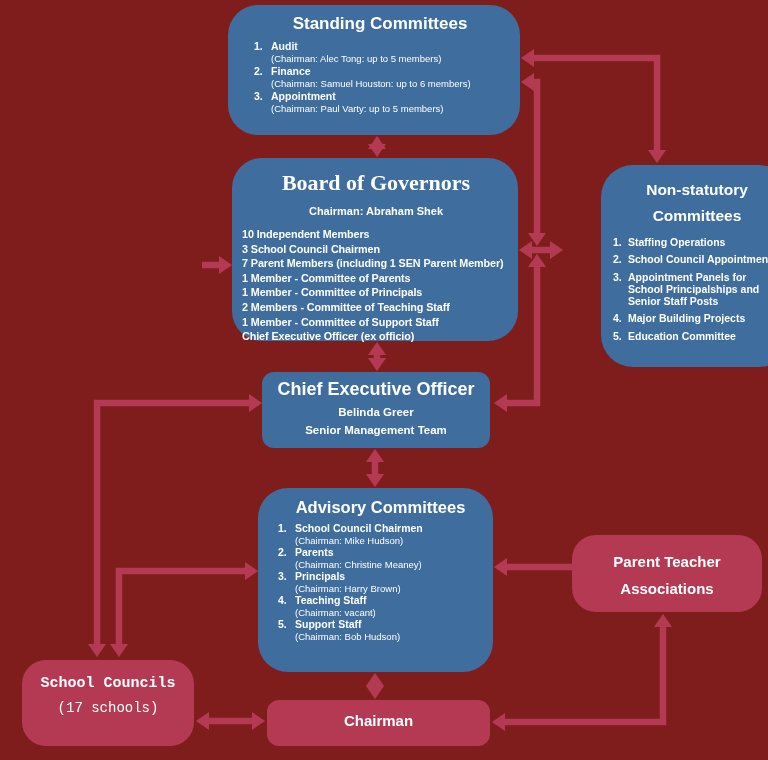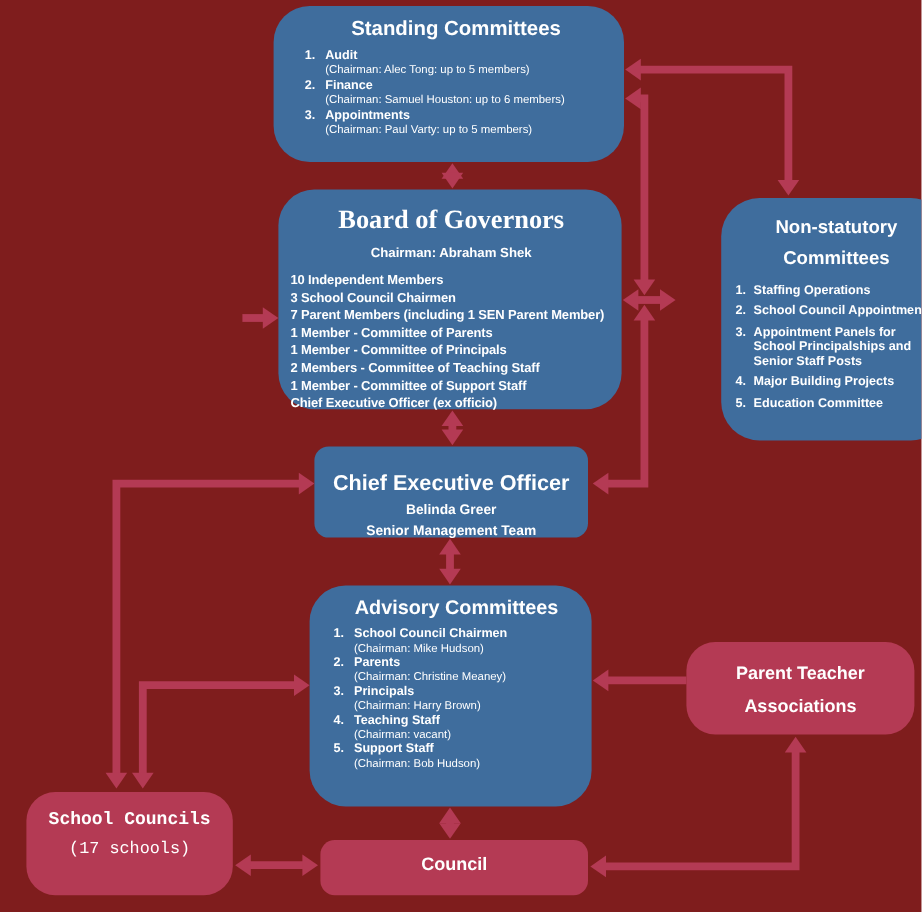--- a/index.html
+++ b/index.html
@@ -30,21 +30,21 @@
   #nominating .t{font-size:15.5px;font-weight:bold;line-height:23px;}
   #nominating .c{font-size:12px;margin-top:2px;}
   
   #nonstat{left:565px;top:165px;width:190px;height:202px;border-radius:32px;padding:12px 10px 0 12px;margin-left:36px;}
   #nonstat .ttl{font-size:15.5px;line-height:26px;}
   #nonstat .list{margin-top:7px;}
   .li2{display:flex;font-size:10.5px;font-weight:bold;line-height:12.3px;margin-bottom:5px;}
   .li2 .num{width:15px;flex:0 0 15px;}
   .li2 .tx{flex:1;}
   
-  #ceo{left:262px;top:372px;width:228px;height:76px;border-radius:12px;text-align:center;padding-top:20px;}
+  #ceo{left:262px;top:372px;width:228px;height:76px;border-radius:12px;text-align:center;padding-top:7px;}
   #ceo .ttl{font-size:18px;}
   #ceo .sub{font-size:11.5px;font-weight:bold;margin-top:6px;}
   
   #advisory{left:258px;top:488px;width:235px;height:184px;border-radius:30px;padding:10px 10px 0 20px;}
   #advisory .ttl{font-size:16.5px;margin-bottom:6px;}
   #advisory .chair{margin-bottom:1.5px;}
   
   #pta{left:572px;top:535px;width:190px;height:77px;border-radius:24px;text-align:center;padding-top:13px;}
   #pta .t{font-size:15px;font-weight:bold;line-height:27px;}
   
@@ -71,21 +71,21 @@
       <span class="tx">Audit</span>
     </div>
     <div class="chair">(Chairman: Alec Tong: up to 5 members)</div>
     <div class="li">
       <span class="num">2.</span>
       <span class="tx">Finance</span>
     </div>
     <div class="chair">(Chairman: Samuel Houston: up to 6 members)</div>
     <div class="li">
       <span class="num">3.</span>
-      <span class="tx">Appointments</span>
+      <span class="tx">Appointment</span>
     </div>
     <div class="chair">(Chairman: Paul Varty: up to 5 members)</div>
   </div>
 
   <div id="board" class="box blue">
     <div class="ttl">Board of Governors</div>
     <div class="chairman">Chairman: Abraham Shek</div>
     <div class="members">
       <div class="member">10 Independent Members</div>
       <div class="member">3 School Council Chairmen</div>
@@ -165,21 +165,21 @@
     <div class="t">Parent Teacher</div>
     <div class="t">Associations</div>
   </div>
 
   <div id="councils" class="box red">
     <div class="t">School Councils</div>
     <div class="s">(17 schools)</div>
   </div>
 
   <div id="schools" class="box red">
-    <div class="t">Council</div>
+    <div class="t">Chairman</div>
   </div>
 
   <svg id="arrows" width="768" height="760" viewBox="0 0 768 760">
 
     <g>
       <path d="M377,142 L377,151"></path>
       <polygon points="377,136 368,149 386,149"></polygon>
       <polygon points="377,157 368,144 386,144"></polygon>
     </g>
 

